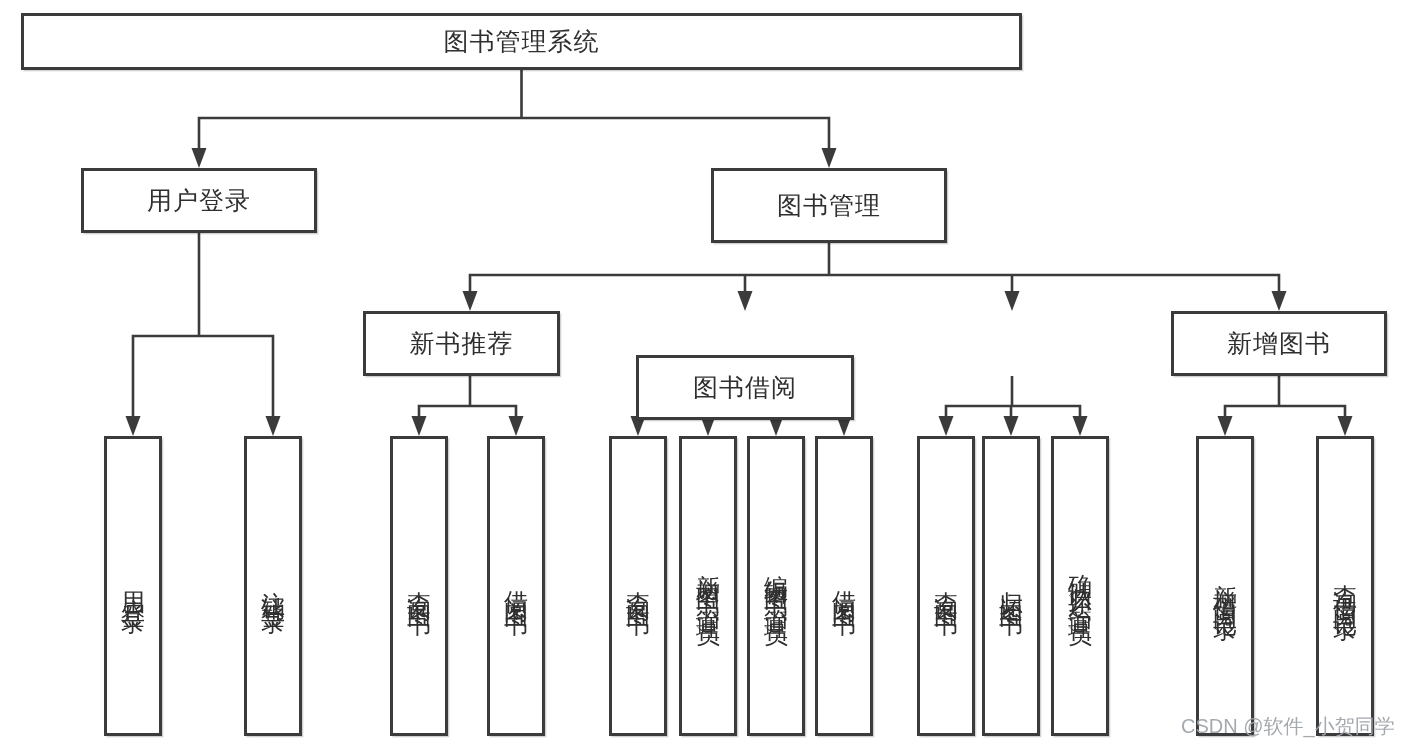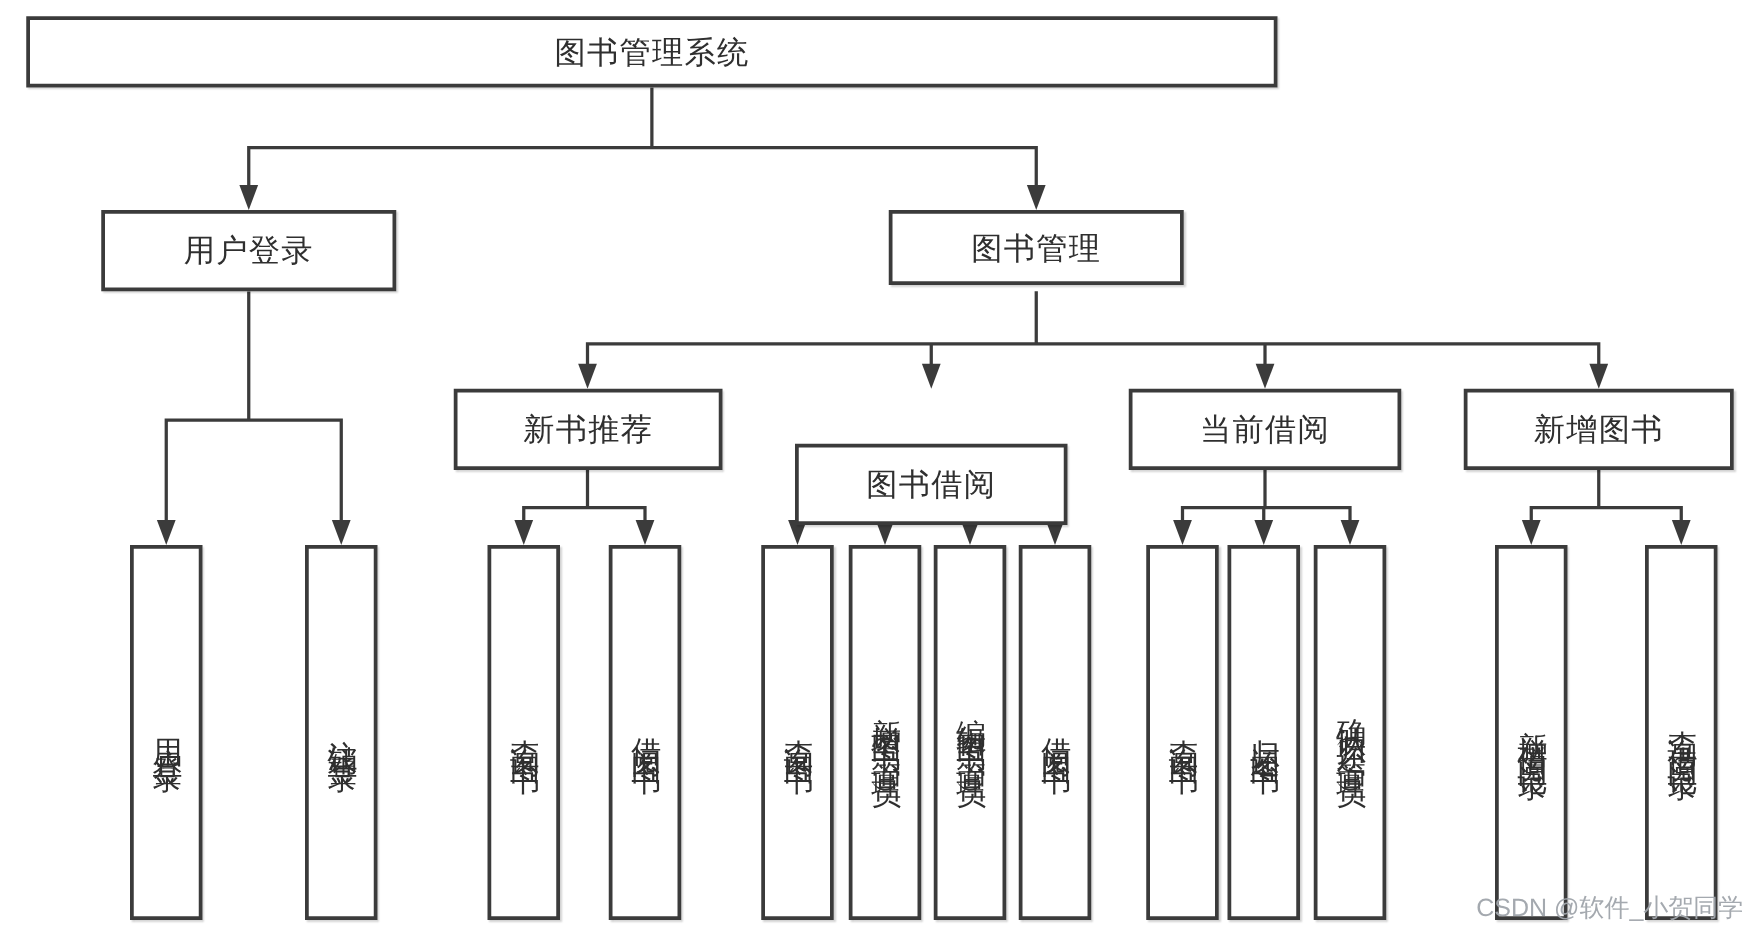--- a/index.html
+++ b/index.html
@@ -48,24 +48,24 @@
     writing-mode: vertical-rl;
     text-orientation: mixed;
     font-size: 24px;
     letter-spacing: 7px;
     line-height: 1;
   }
   
   .n-root   { left: 21px;  top: 13px;  width: 1001px; height: 57px; }
   
   .n-user   { left: 81px;  top: 168px; width: 236px; height: 65px; }
-  .n-mgmt   { left: 711px; top: 168px; width: 236px; height: 60px; }
+  .n-mgmt   { left: 711px; top: 168px; width: 236px; height: 75px; }
   
   .lvl3     { top: 311px; height: 65px; }
-  .n-rec    { left: 363px;  width: 215px; }
+  .n-rec    { left: 363px;  width: 197px; }
   .n-borrow { left: 636px;  width: 218px; margin-top: 44px; }
   .n-cur    { left: 903px;  width: 218px; }
   .n-hist   { left: 1171px; width: 216px; }
   
   .leaf     { top: 436px; width: 58px; height: 300px; }
   .n-u1 { left: 104px; }  .n-u2 { left: 244px; }
   .n-r1 { left: 390px; }  .n-r2 { left: 487px; }
   .n-b1 { left: 609px; }  .n-b2 { left: 679px; }  .n-b3 { left: 747px; }  .n-b4 { left: 815px; }
   .n-c1 { left: 917px; }  .n-c2 { left: 982px; }  .n-c3 { left: 1051px; }
   .n-h1 { left: 1196px; } .n-h2 { left: 1316px; }
@@ -145,23 +145,20 @@
   <div class="node n-mgmt">
     <span class="lbl">图书管理</span>
   </div>
 
   <div class="node lvl3 n-rec">
     <span class="lbl">新书推荐</span>
   </div>
   <div class="node lvl3 n-borrow">
     <span class="lbl">图书借阅</span>
   </div>
-  <div class="node lvl3 n-cur">
-    <span class="lbl">当前借阅</span>
-  </div>
   <div class="node lvl3 n-hist">
     <span class="lbl">新增图书</span>
   </div>
 
   <div class="node leaf n-u1">
     <span class="lbl">用户登录</span>
   </div>
   <div class="node leaf n-u2">
     <span class="lbl">注销登录</span>
   </div>

